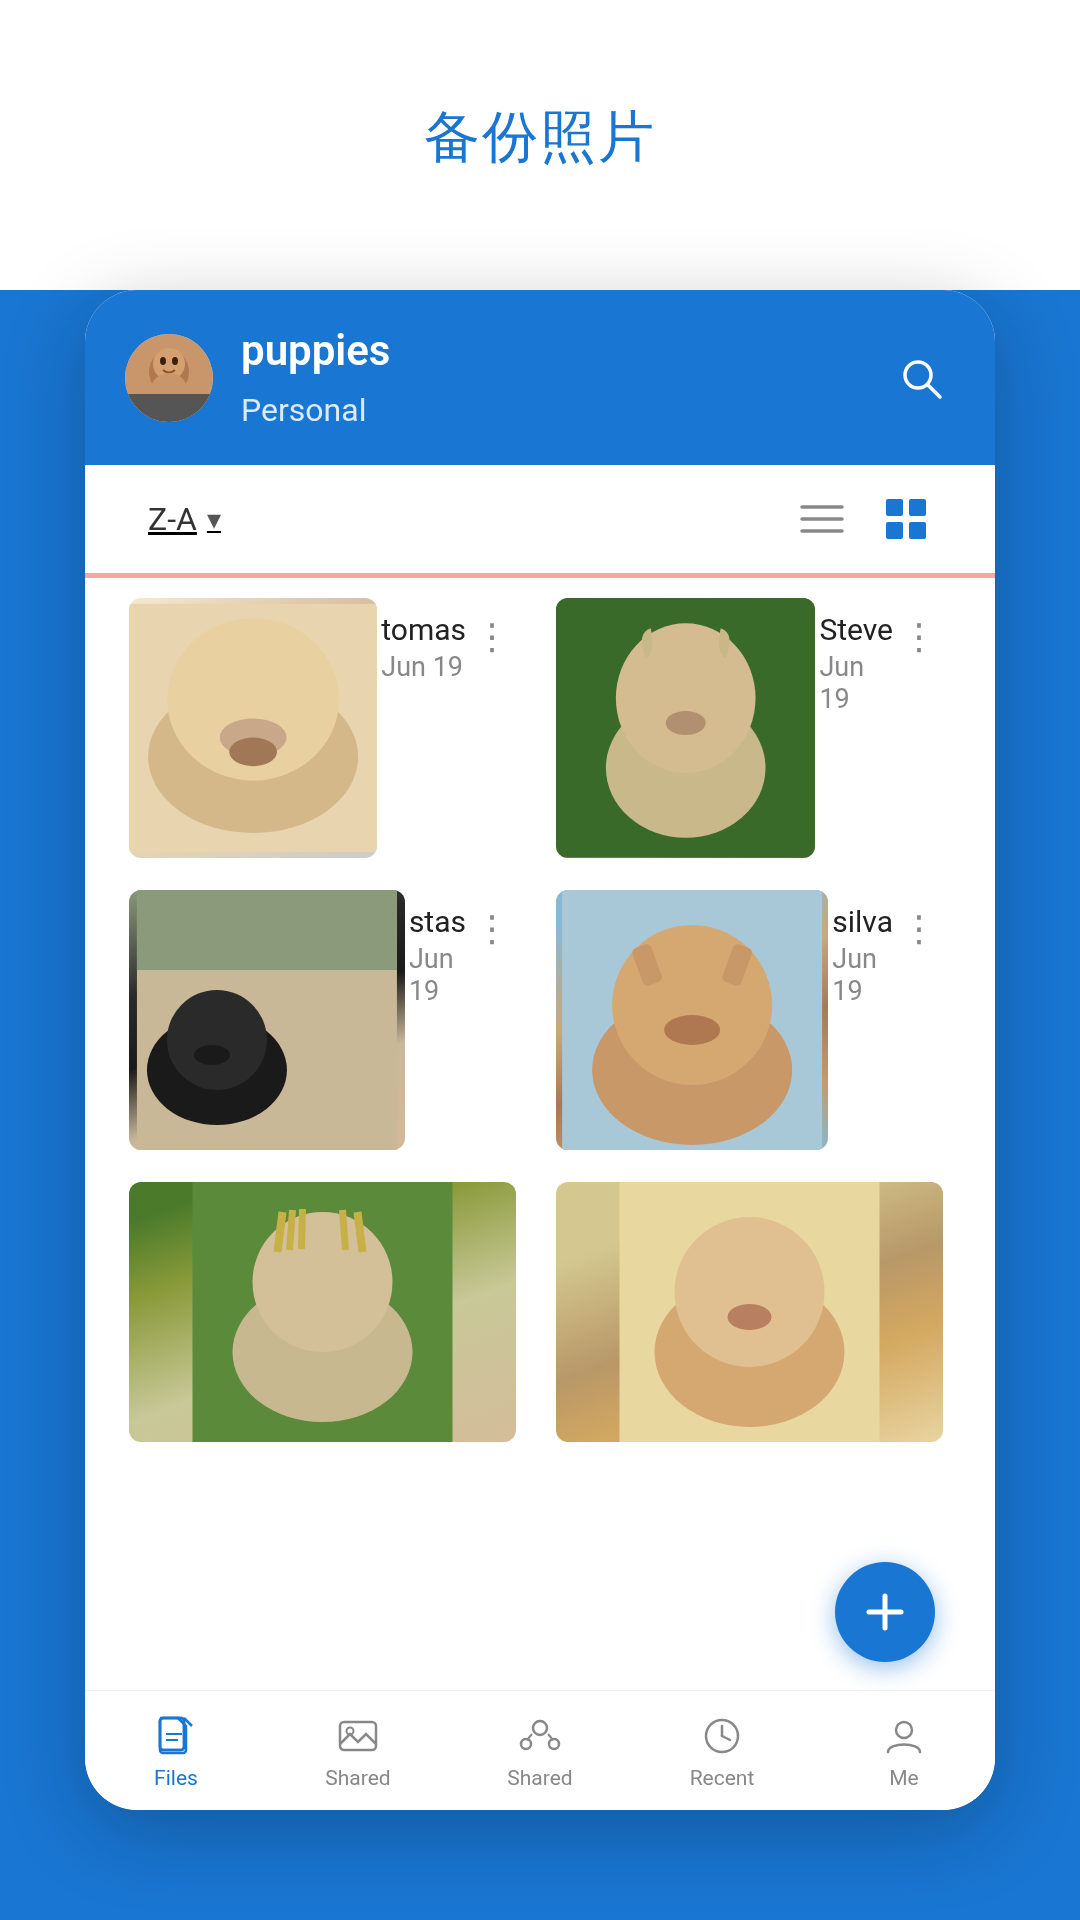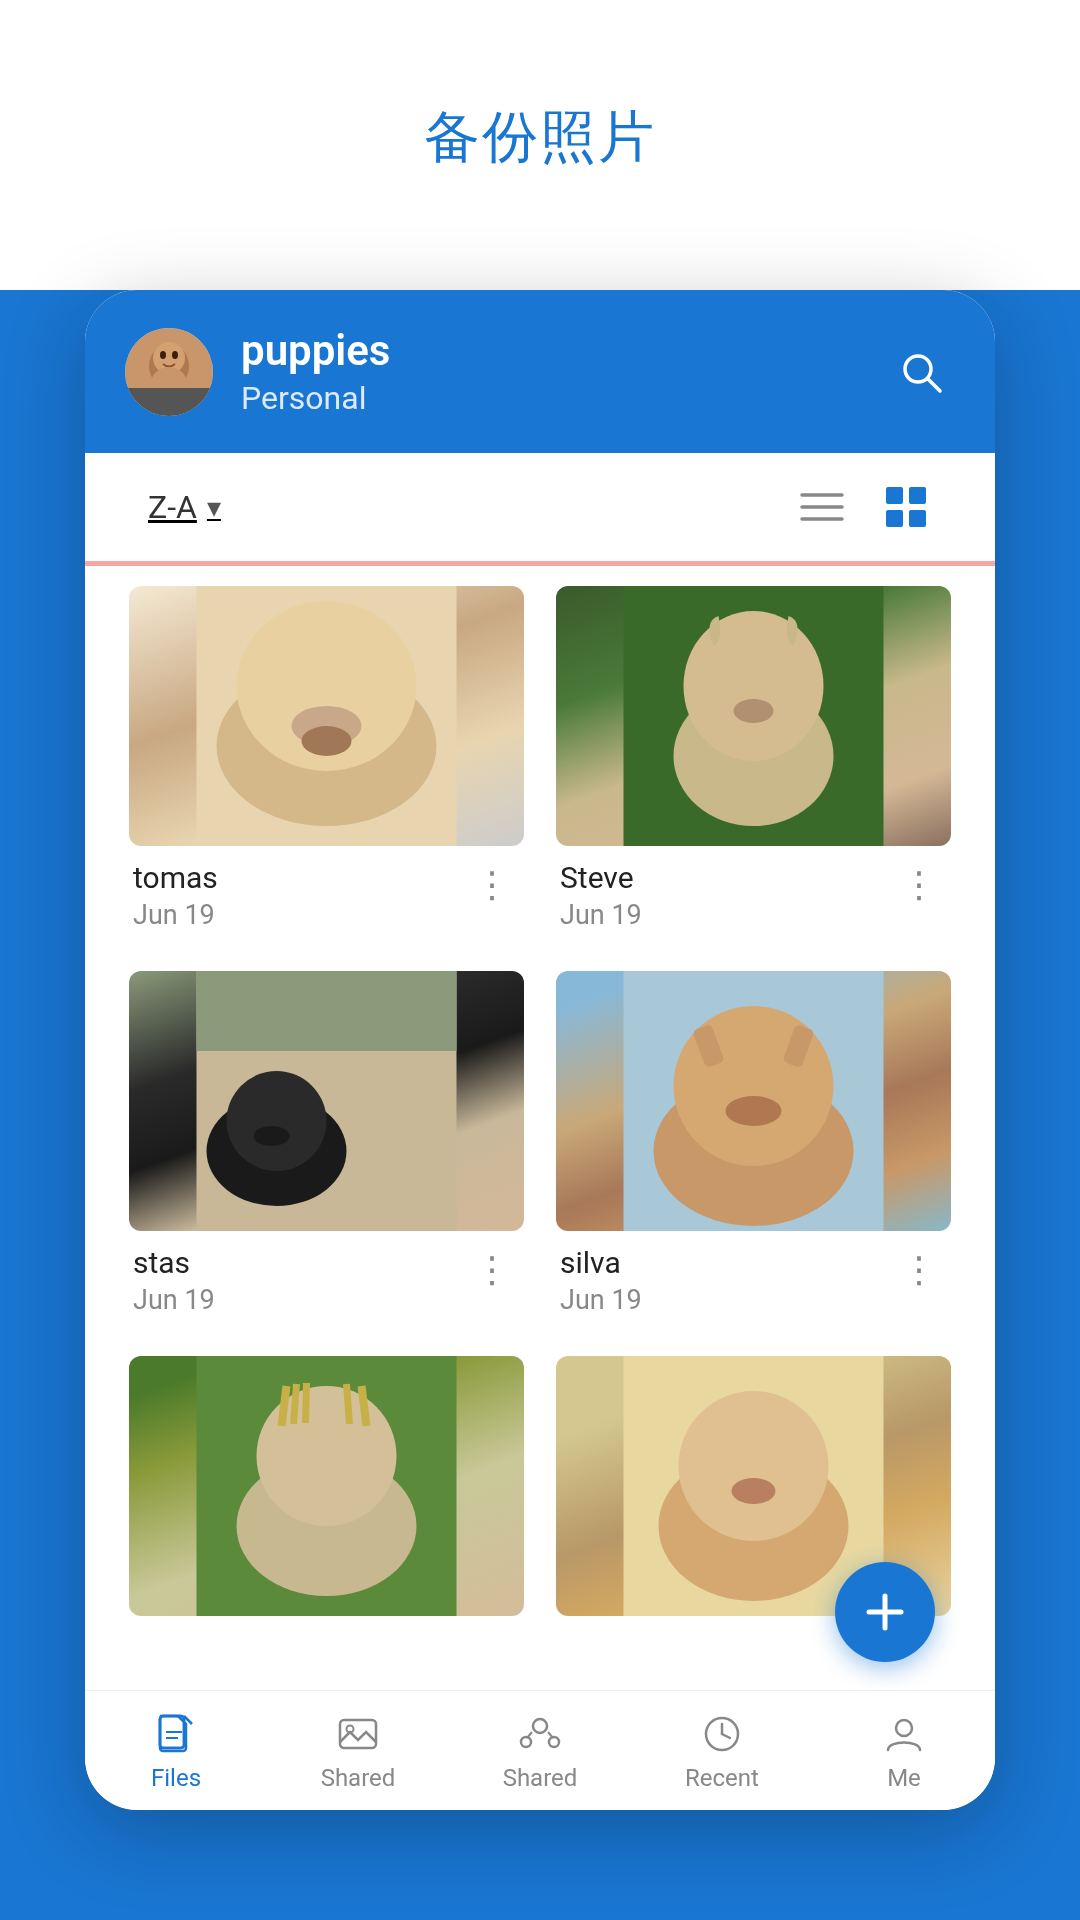--- a/index.html
+++ b/index.html
@@ -68,21 +68,21 @@
       color: white;
     }
     .header-title {
       font-size: 42px;
       font-weight: 600;
       color: white;
     }
     .header-subtitle {
       font-size: 32px;
       color: rgba(255,255,255,0.85);
-      margin-top: 4px;
+      margin-top: 16px;
     }
     .search-icon-btn {
       width: 60px;
       height: 60px;
       display: flex;
       align-items: center;
       justify-content: center;
       cursor: pointer;
     }
     
@@ -123,21 +123,21 @@
       overflow-y: auto;
       height: calc(1520px - 164px - 84px - 120px);
     }
     .photo-grid {
       display: grid;
       grid-template-columns: 1fr 1fr;
       gap: 32px;
     }
     .photo-item {
       display: flex;
-      flex-direction: column;
+      flex-direction: row;
     }
     .photo-thumb {
       width: 100%;
       height: 260px;
       border-radius: 12px;
       overflow: hidden;
       position: relative;
     }
     .photo-thumb svg {
       width: 100%;
@@ -198,21 +198,21 @@
     }
     .nav-item {
       display: flex;
       flex-direction: column;
       align-items: center;
       gap: 6px;
       cursor: pointer;
       min-width: 120px;
     }
     .nav-label {
-      font-size: 24px;
+      font-size: 21px;
       color: #888;
     }
     .nav-label.active {
       color: #1976D2;
     }
     .nav-icon {
       width: 48px;
       height: 48px;
       display: flex;
       align-items: center;

